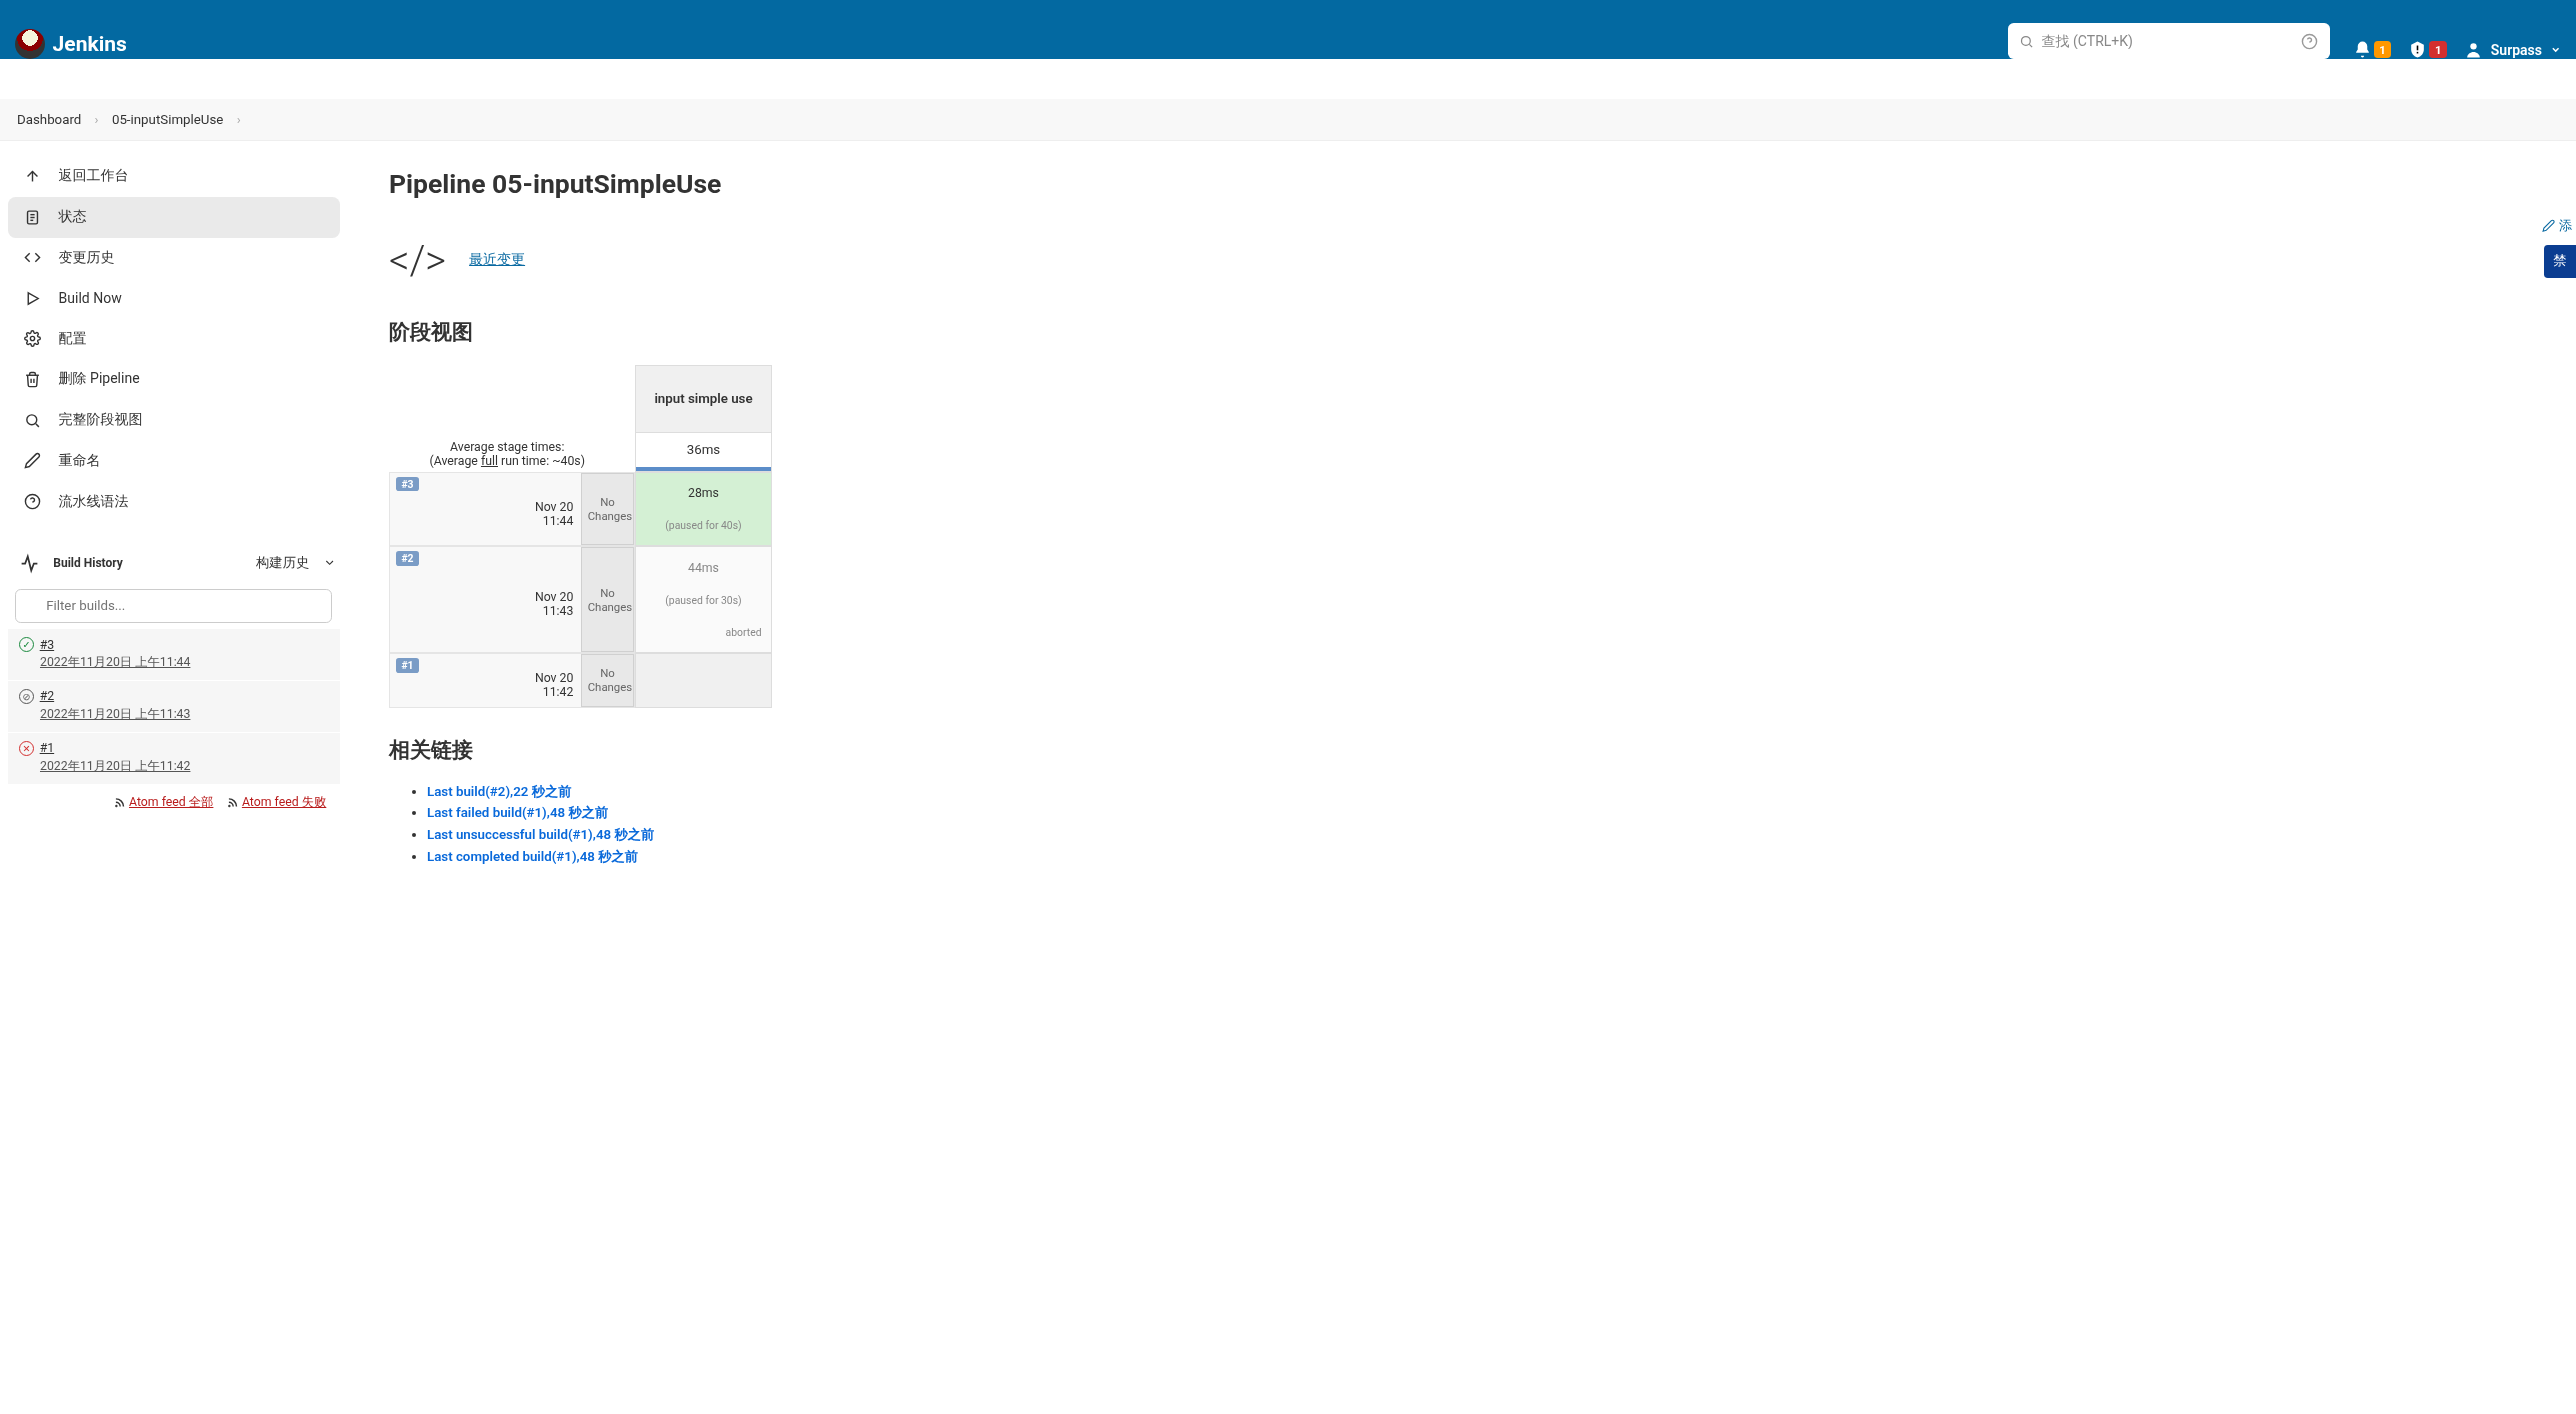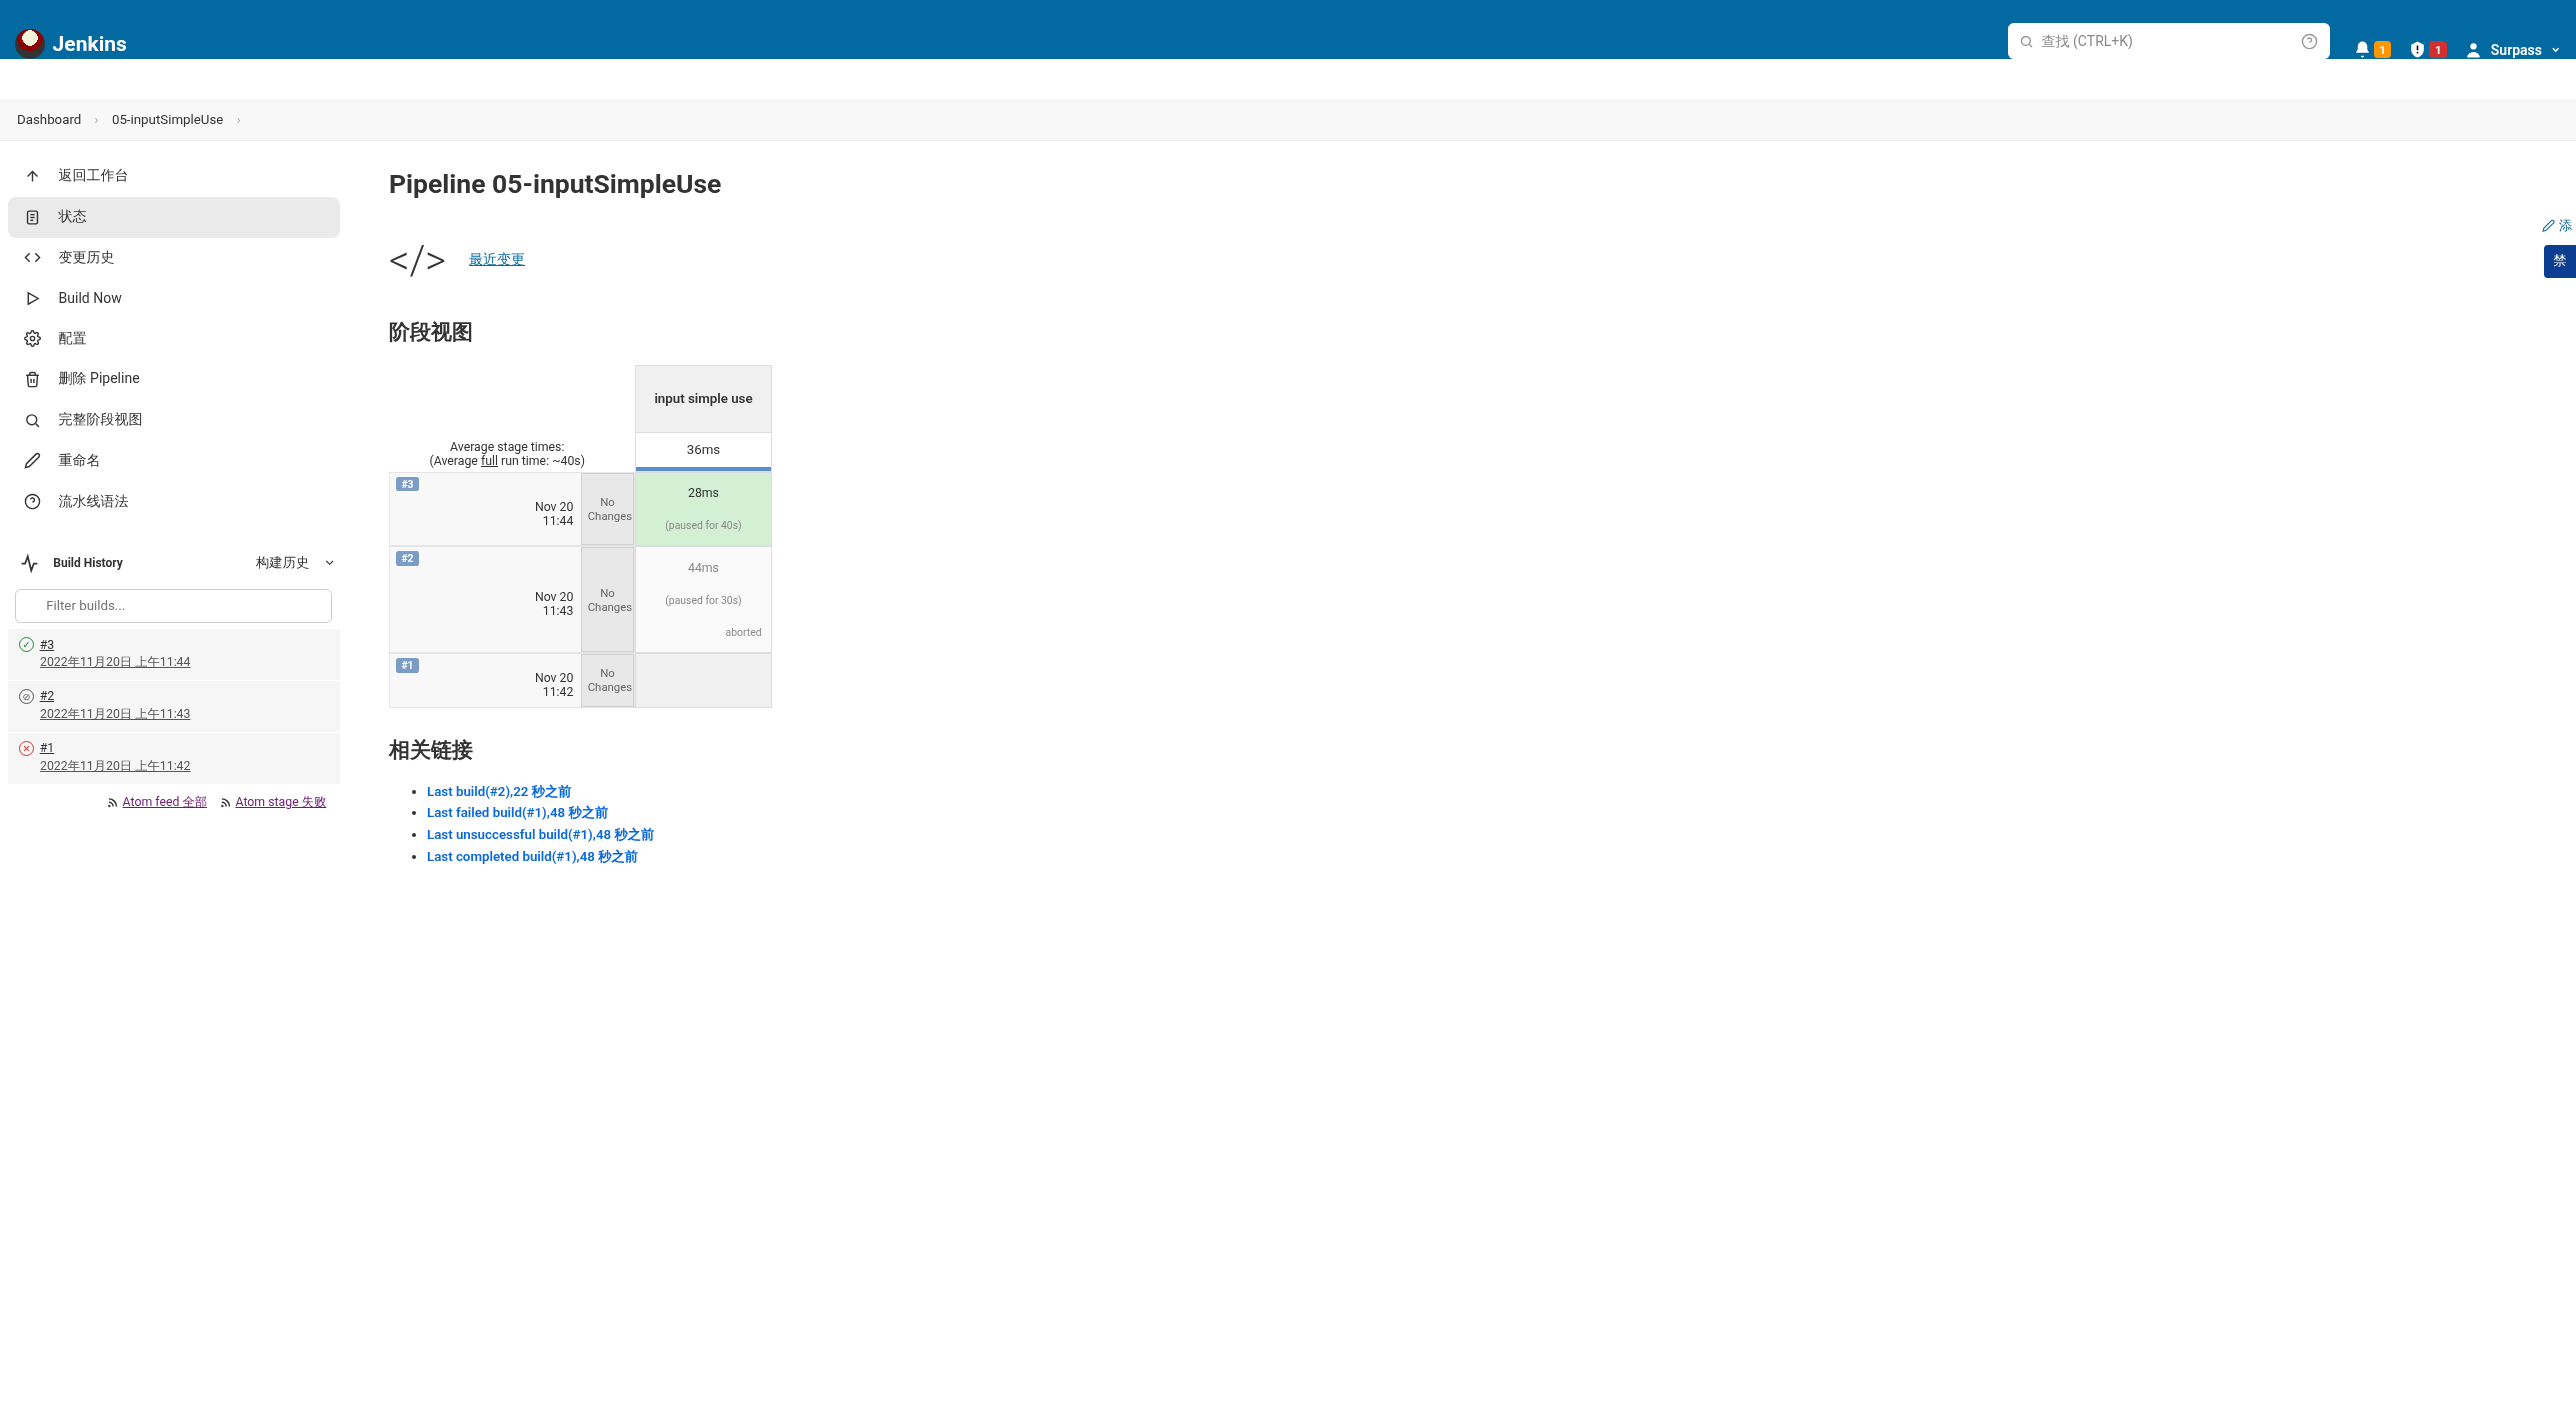--- a/index.html
+++ b/index.html
@@ -45,21 +45,21 @@
 .build-item { padding: 7.6px 11.4px 9.5px 11.4px; border-top: 0.9px solid #fff; }
 .build-row1 { display: flex; align-items: center; gap: 5.7px; }
 .build-status { width: 15px; height: 15px; border-radius: 50%; border: 1.9px solid; display: flex; align-items: center; justify-content: center; font-size: 9.5px; }
 .build-status.success { border-color: #1b8a3f; color: #1b8a3f; }
 .build-status.aborted { border-color: #555; color: #555; }
 .build-status.failed { border-color: #d32f2f; color: #d32f2f; }
 .build-num { text-decoration: underline; font-size: 12.3px; color: #333; }
 .build-date { text-decoration: underline; font-size: 12.3px; color: #555; padding-left: 21px; margin-top: 1.9px; display: block; }
 
 .feed-row { display: flex; justify-content: flex-end; gap: 13.3px; padding: 9.5px 13.3px; font-size: 12.3px; }
-.feed-row a { text-decoration: underline; color: #701a75; display: flex; align-items: center; gap: 3.8px; }
+.feed-row a { text-decoration: underline; color: #b91c1c; display: flex; align-items: center; gap: 3.8px; }
 
 
 .main { flex: 1; padding: 26.5px 38px; position: relative; }
 .page-title { font-size: 26.5px; font-weight: 700; margin-bottom: 38px; }
 .recent-changes { display: flex; align-items: center; gap: 23px; margin-bottom: 34px; }
 .code-icon { font-size: 40px; color: #333; font-weight: 300; }
 .recent-link { color: #0b6aa2; text-decoration: underline; font-size: 14px; }
 
 .section-title { font-size: 21px; font-weight: 700; margin-bottom: 19px; }
 
@@ -290,21 +290,21 @@
             <path d="M4 11a9 9 0 0 1 9 9M4 4a16 16 0 0 1 16 16"></path>
             <circle cx="5" cy="19" r="1" fill="#333"></circle>
           </svg>
           <span>Atom feed 全部</span>
         </a>
       <a href="#">
           <svg width="11.4" height="11.4" viewBox="0 0 24 24" fill="none" stroke="#333" stroke-width="3">
             <path d="M4 11a9 9 0 0 1 9 9M4 4a16 16 0 0 1 16 16"></path>
             <circle cx="5" cy="19" r="1" fill="#333"></circle>
           </svg>
-          <span>Atom stage 失败</span>
+          <span>Atom feed 失败</span>
         </a>
     </div>
   </div>
 
   <div class="main">
     <h1 class="page-title">Pipeline 05-inputSimpleUse</h1>
 
     <div class="right-actions">
       <span class="edit-link">
           <svg width="13.3" height="13.3" viewBox="0 0 24 24" fill="none" stroke="#0b6aa2" stroke-width="2">

